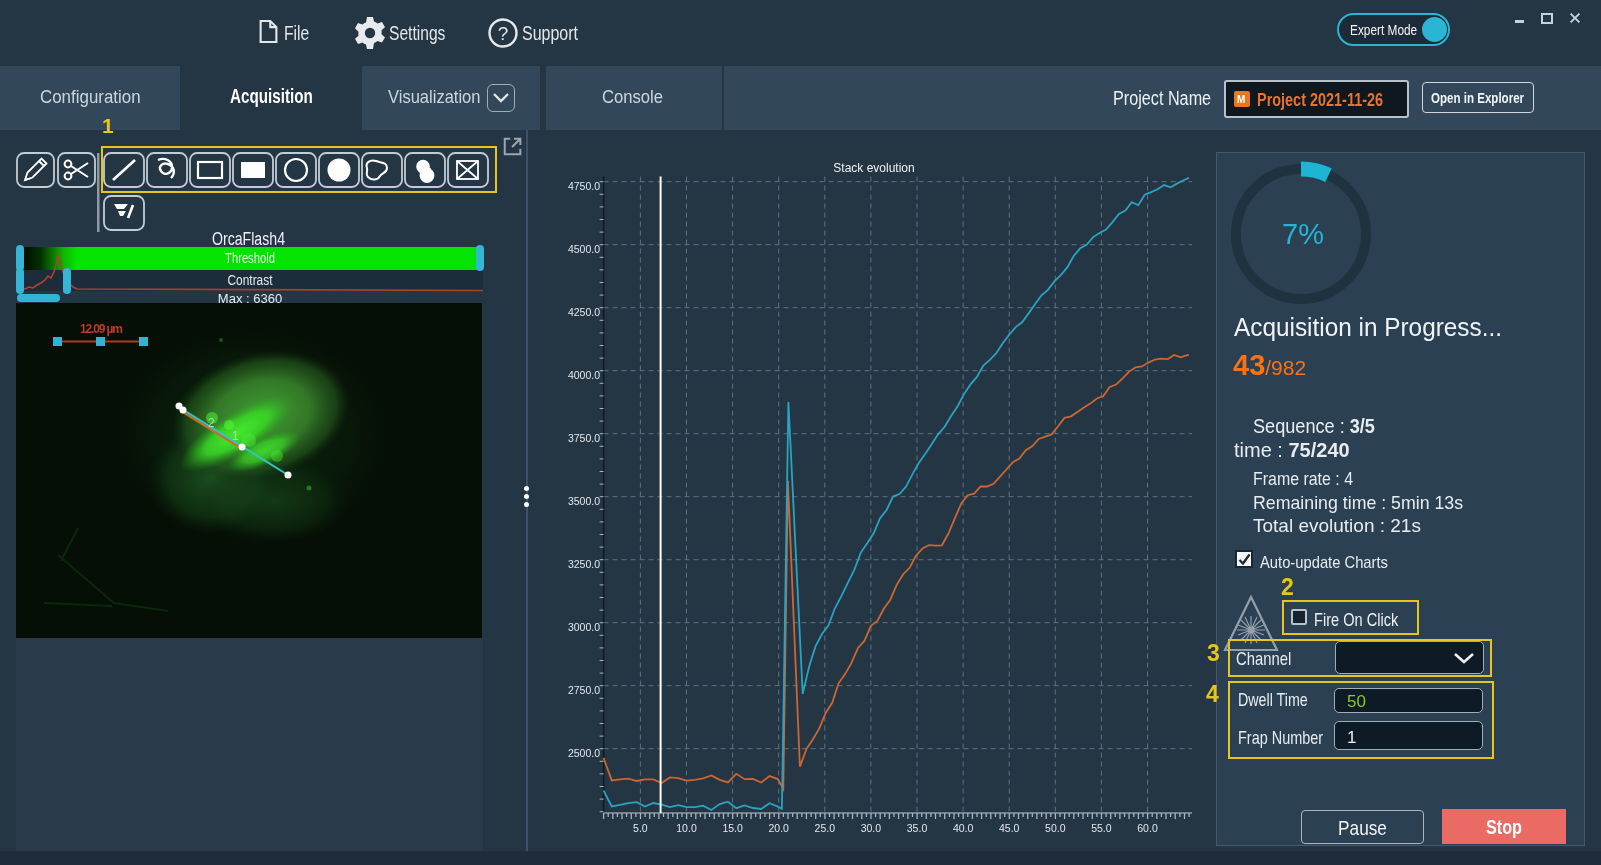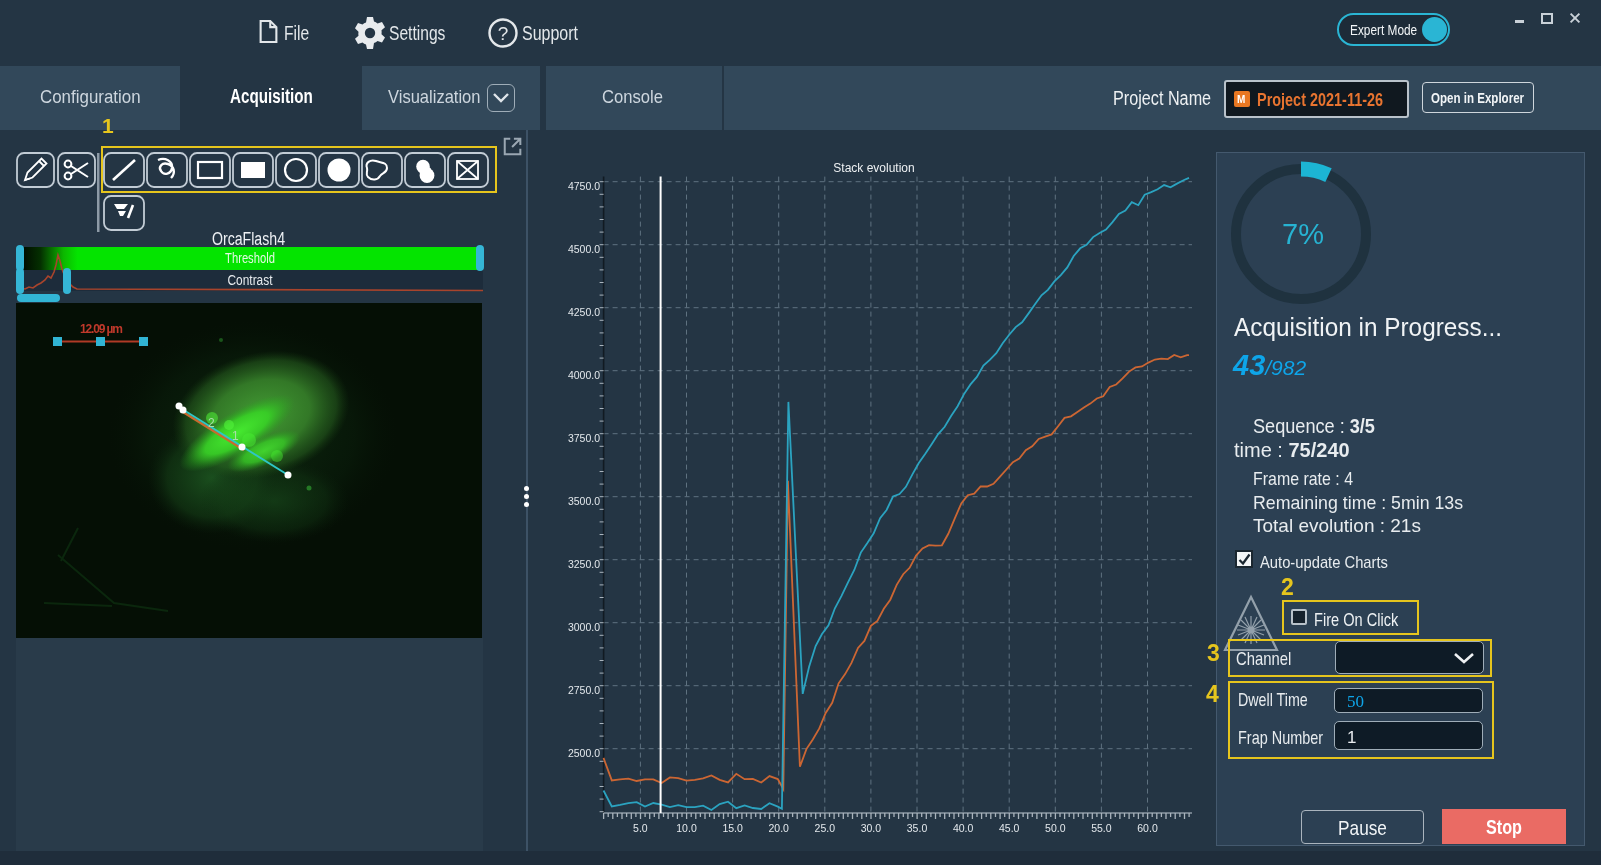--- a/index.html
+++ b/index.html
@@ -156,20 +156,21 @@
 
     <svg class="abs" style="left:17px;top:117px;" width="466" height="45" viewBox="0 0 466 45">
       <path d="M0 43 L4 41 L8 42 L12 40 L16 41 L20 38 L24 36 L28 33 L31 29 L34 31 L37 25 L39 18 L41 8 L43 14 L45 22 L48 30 L52 36 L56 40 L60 42 L466 43.5" fill="none" stroke="#a8442c" stroke-width="1.6"></path>
     </svg>
 
     <div class="abs" style="left:16px;top:115px;width:8px;height:26px;background:#35b6d6;border-radius:4px;"></div>
     <div class="abs" style="left:476px;top:115px;width:8px;height:26px;background:#35b6d6;border-radius:4px;"></div>
     <div class="abs" style="left:16px;top:138px;width:8px;height:26px;background:#35b6d6;border-radius:4px;"></div>
     <div class="abs" style="left:63px;top:138px;width:8px;height:26px;background:#35b6d6;border-radius:4px;"></div>
 
+    <div class="abs lbl" style="left:17px;top:161px;width:466px;text-align:center;font-size:13px;color:#e8ecef;">Max : 6360</div>
     <div class="abs" style="left:17px;top:164px;width:43px;height:8px;background:#32b5d5;border-radius:4px;"></div>
 
     <svg class="abs" style="left:16px;top:173px;" width="466" height="335" viewBox="0 0 466 335">
       <defs>
         <radialGradient id="glowbg" cx="50%" cy="50%" r="50%">
           <stop offset="0%" stop-color="#0f2d11" stop-opacity="0.9"></stop>
           <stop offset="70%" stop-color="#0a200c" stop-opacity="0.5"></stop>
           <stop offset="100%" stop-color="#061406" stop-opacity="0"></stop>
         </radialGradient>
         <radialGradient id="paleoval" cx="50%" cy="50%" r="50%">
@@ -468,21 +469,21 @@
     </svg></div>
 
   <div class="abs" id="rpanel" style="left:1216px;top:152px;width:369px;height:694px;background:#2c4053;border:1.5px solid #44596e;">
 
     <svg class="abs" style="left:7px;top:4px;" width="154" height="154" viewBox="0 0 154 154">
       <circle cx="77" cy="77" r="65" fill="none" stroke="#1f323f" stroke-width="10"></circle>
       <path d="M 77 12 A 65 65 0 0 1 104.5 18.1" fill="none" stroke="#1cb5d4" stroke-width="15"></path>
       <text x="79" y="87" text-anchor="middle" font-size="29" fill="#27b3d2">7%</text>
     </svg>
     <div class="abs lbl" style="left:17px;top:160px;font-size:25px;color:#f0f3f5;transform:scaleX(0.974);transform-origin:0 0;">Acquisition in Progress...</div>
-    <div class="abs lbl" style="left:16px;top:196px;font-size:29px;font-weight:bold;color:#0ea5e9;font-style:italic;">43<span style="font-size:21px;font-weight:normal;">/982</span></div>
+    <div class="abs lbl" style="left:16px;top:196px;font-size:29px;font-weight:bold;color:#f97316;">43<span style="font-size:21px;font-weight:normal;">/982</span></div>
     <div class="abs lbl" style="left:36px;top:262px;font-size:20px;color:#e8ecef;transform:scaleX(0.906);transform-origin:0 0;">Sequence : <b>3/5</b></div>
     <div class="abs lbl" style="left:17px;top:286px;font-size:20px;color:#e8ecef;">time : <b>75/240</b></div>
     <div class="abs lbl" style="left:36px;top:315px;font-size:19px;color:#e8ecef;transform:scaleX(0.838);transform-origin:0 0;">Frame rate : 4</div>
     <div class="abs lbl" style="left:36px;top:339px;font-size:19px;color:#e8ecef;transform:scaleX(0.934);transform-origin:0 0;">Remaining time : 5min 13s</div>
     <div class="abs lbl" style="left:36px;top:362px;font-size:19px;color:#e8ecef;">Total evolution : 21s</div>
 
     <div class="abs" style="left:18px;top:397px;width:18px;height:18px;background:#f4f6f7;border:2px solid #1b2730;"></div>
     <svg class="abs" style="left:20px;top:399px;" width="15" height="15" viewBox="0 0 15 15">
       <path d="M2.5 8 L6 11.5 L12.5 2.5" fill="none" stroke="#1b2730" stroke-width="2.3"></path>
     </svg>
@@ -508,21 +509,21 @@
     <div class="abs lbl" style="left:19px;top:495px;font-size:19px;color:#e8ecef;transform:scaleX(0.78);transform-origin:0 0;">Channel</div>
     <div class="abs" style="left:118px;top:488px;width:149px;height:33px;background:#0e1b26;border:1.5px solid #9fadb8;border-radius:5px;"></div>
     <svg class="abs" style="left:236px;top:499px;" width="22" height="13" viewBox="0 0 22 13">
       <path d="M2 2 L11 10 L20 2" fill="none" stroke="#eef1f3" stroke-width="2.6"></path>
     </svg>
 
     <div class="abs yellow lbl" style="left:-11px;top:528px;font-size:23px;">4</div>
     <div class="ybox" style="left:11px;top:528px;width:266px;height:78px;"></div>
     <div class="abs lbl" style="left:21px;top:536px;font-size:19px;color:#e8ecef;transform:scaleX(0.75);transform-origin:0 0;">Dwell Time</div>
     <div class="abs" style="left:117px;top:535px;width:149px;height:25px;background:#0e1b26;border:1.5px solid #9fadb8;border-radius:5px;"></div>
-    <div class="abs lbl" style="left:130px;top:539px;font-size:17px;color:#0ea5e9;font-family:Liberation Serif, serif;">50</div>
+    <div class="abs lbl" style="left:130px;top:539px;font-size:17px;color:#84cc16;">50</div>
     <div class="abs lbl" style="left:21px;top:574px;font-size:19px;color:#e8ecef;transform:scaleX(0.76);transform-origin:0 0;">Frap Number</div>
     <div class="abs" style="left:117px;top:568px;width:149px;height:29px;background:#0e1b26;border:1.5px solid #9fadb8;border-radius:5px;"></div>
     <div class="abs lbl" style="left:130px;top:575px;font-size:17px;color:#e8ecef;">1</div>
 
     <div class="abs" style="left:84px;top:657px;width:123px;height:34px;border:1.5px solid #aab4bd;border-radius:4px;"></div>
     <div class="abs lbl" style="left:84px;top:663px;width:123px;text-align:center;font-size:21px;color:#f2f5f7;transform:scaleX(0.82);">Pause</div>
     <div class="abs" style="left:225px;top:656px;width:124px;height:35px;background:#ea6b64;"></div>
     <div class="abs lbl" style="left:225px;top:662px;width:124px;text-align:center;font-size:21px;font-weight:bold;color:#fff;transform:scaleX(0.77);">Stop</div>
   </div>
 

